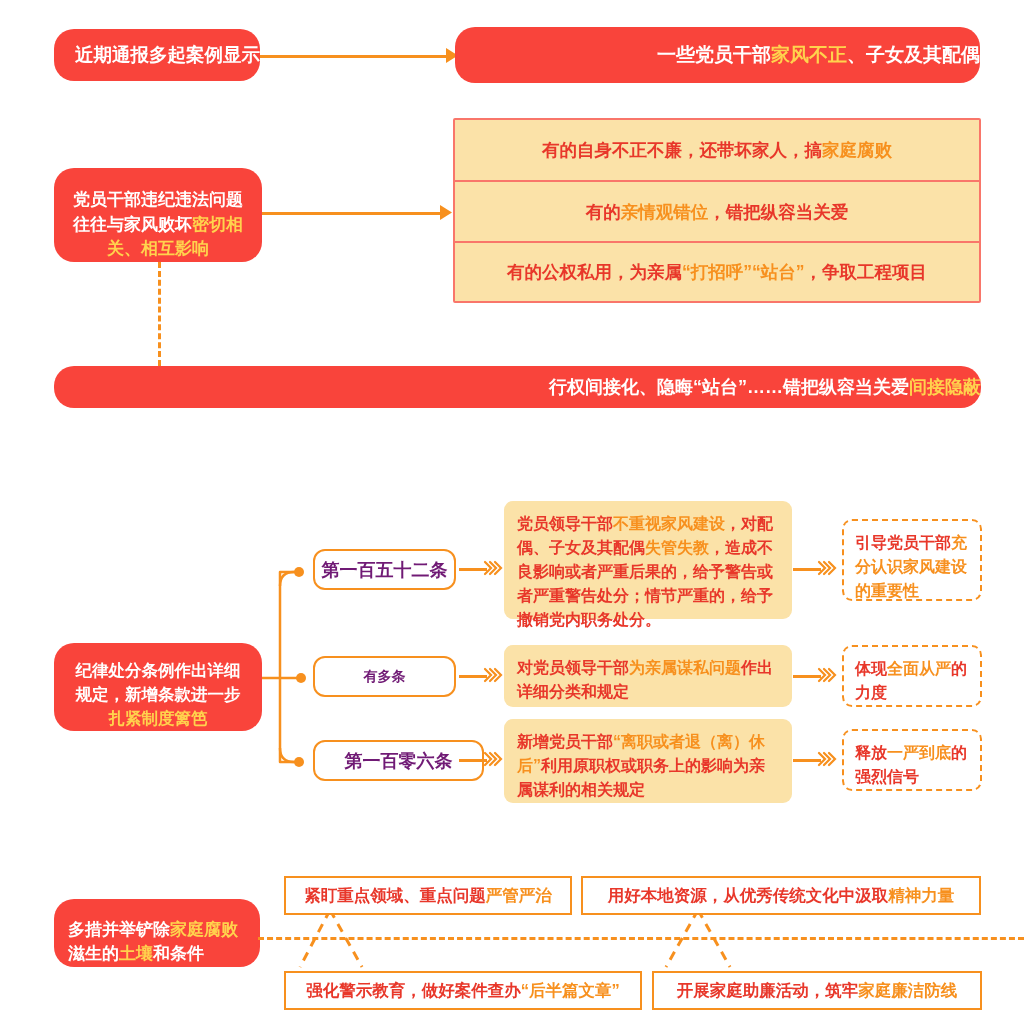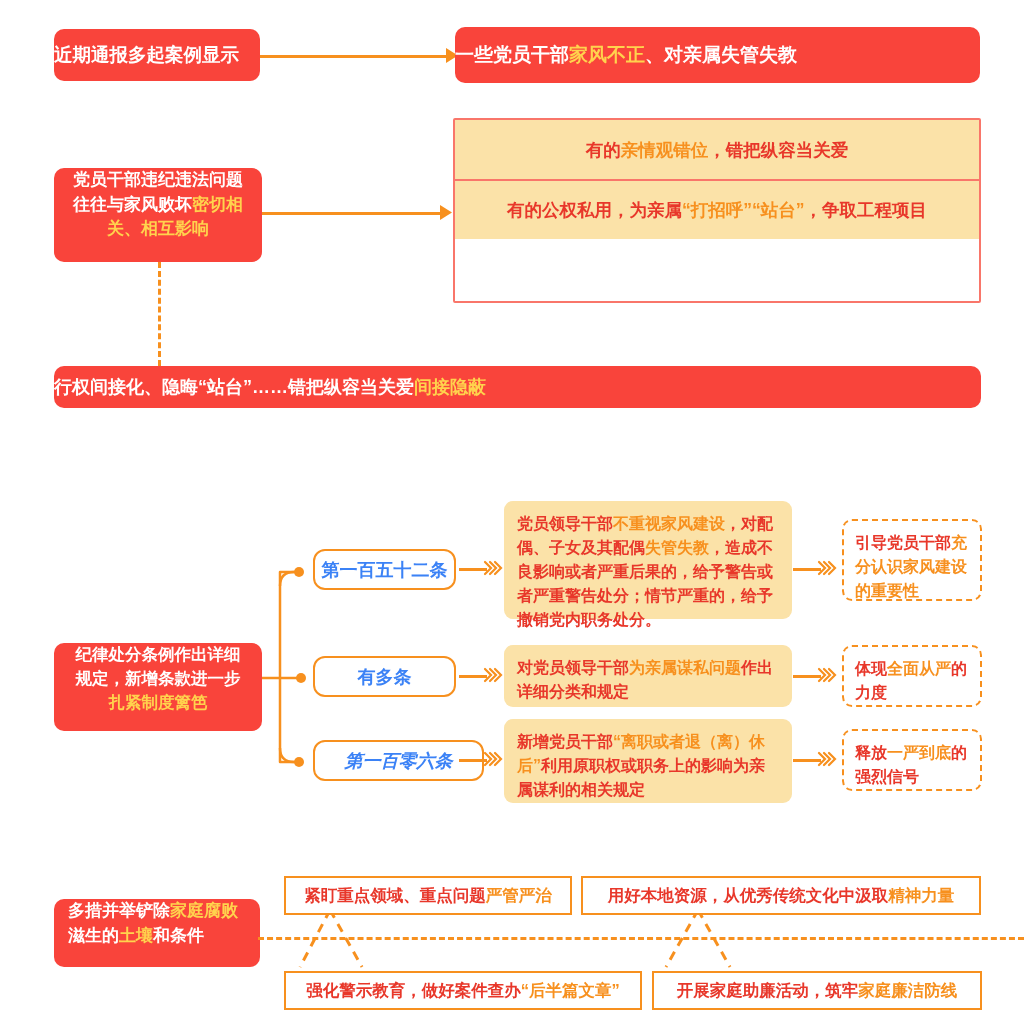--- a/index.html
+++ b/index.html
@@ -16,26 +16,26 @@
     width: 1029px;
     height: 1019px;
     background: #ffffff;
     overflow: hidden;
   }
   .abs { position: absolute; }
 
   
   .redbox {
     background: #F9443B;
-    border-radius: 10px;
+    border-radius: 20px;
     color: #ffffff;
     font-weight: bold;
     display: flex;
     align-items: center;
-    justify-content: flex-start;
+    justify-content: flex-end;
     text-align: center;
     box-sizing: border-box;
     line-height: 1.45;
   }
   .hl-y { color: #FFD34D; }
   .hl-o { color: #F7901E; }
 
   .creambox {
     background: #FBE2A8;
     box-sizing: border-box;
@@ -66,21 +66,21 @@
     font-weight: bold;
     padding: 11px 13px;
     line-height: 1.5;
     text-align: left;
   }
   .pill {
     border: 2.5px solid #F7901E;
     border-radius: 12px;
     background: #ffffff;
     box-sizing: border-box;
-    color: #3b82f6;
+    color: #701a75;
     font-weight: bold;
     display: flex;
     align-items: center;
     justify-content: center;
     text-align: center;
   }
   .dashbox {
     border: 2.5px dashed #F7901E;
     border-radius: 10px;
     background: #ffffff;
@@ -127,37 +127,40 @@
   <div class="abs hline" style="left:258px; top:55px; width:196px;"></div>
   <svg class="conn" style="left:446px; top:48px; width:14px; height:16px;">
     <polygon points="0,0 12,7.5 0,15" fill="#F7901E"></polygon>
   </svg>
 
   <div class="abs redbox" style="left:54px; top:29px; width:206px; height:52px; font-size:18.5px;">
     <span>近期通报多起案例显示</span>
   </div>
 
   <div class="abs redbox" style="left:455px; top:27px; width:525px; height:56px; font-size:19px;">
-    <span><span>一些党员干部</span><span class="hl-y">家风不正</span><span>、对亲属失管失教</span></span>
+    <span><span>一些党员干部</span><span class="hl-y">家风不正</span><span>、子女及其配偶</span></span>
   </div>
 
   <div class="abs hline" style="left:260px; top:212px; width:186px;"></div>
   <svg class="conn" style="left:440px; top:205px; width:14px; height:16px;">
     <polygon points="0,0 12,7.5 0,15" fill="#F7901E"></polygon>
   </svg>
 
   <div class="abs vdash" style="left:158px; top:262px; height:104px;"></div>
 
   <div class="abs redbox" style="left:54px; top:168px; width:208px; height:94px; font-size:17px; flex-direction:column;">
     <span>党员干部违纪违法问题</span>
     <span><span>往往与家风败坏</span><span class="hl-y">密切相</span></span>
     <span class="hl-y">关、相互影响</span>
   </div>
 
   <div class="abs tablewrap" style="left:453px; top:118px; width:528px; height:185px;">
+    <div class="creambox tablerow" style="height:62px; font-size:17.5px;">
+      <span><span>有的自身不正不廉，还带坏家人，搞</span><span class="hl-o">家庭腐败</span><span></span></span>
+    </div>
     <div class="creambox tablerow" style="height:61px; font-size:17.5px;">
       <span><span>有的</span><span class="hl-o">亲情观错位</span><span>，错把纵容当关爱</span></span>
     </div>
     <div class="creambox tablerow" style="height:58px; font-size:17.5px;">
       <span><span>有的公权私用，为亲属</span><span class="hl-o">“打招呼”“站台”</span><span>，争取工程项目</span></span>
     </div>
   </div>
 
   <div class="abs redbox" style="left:54px; top:366px; width:927px; height:42px; font-size:18px;">
     <span><span>行权间接化、隐晦“站台”……错把纵容当关爱</span><span class="hl-y">间接隐蔽</span></span>
@@ -191,39 +194,39 @@
     <span><span>党员领导干部</span><span class="hl-o">不重视家风建设</span><span>，对配偶、子女及其配偶</span><span class="hl-o">失管失教</span><span>，造成不良影响或者严重后果的，给予警告或者严重警告处分；情节严重的，给予撤销党内职务处分。</span></span>
   </div>
   <div class="abs hline" style="left:793px; top:568px; width:28px;"></div>
   <svg class="conn" style="left:818px; top:561px; width:18px; height:15px;">
     <path d="M1,1 L7,7 L1,13 M6,1 L12,7 L6,13 M11,1 L17,7 L11,13" stroke="#F7901E" stroke-width="2.2" fill="none" stroke-linecap="round"></path>
   </svg>
   <div class="abs dashbox" style="left:842px; top:519px; width:140px; height:82px; font-size:16px;">
     <span><span>引导党员干部</span><span class="hl-o">充分认识家风建设的重要性</span><span></span></span>
   </div>
 
-  <div class="abs pill" style="left:313px; top:656px; width:143px; height:41px; font-size:18px;">
+  <div class="abs pill" style="left:313px; top:656px; width:143px; height:41px; font-size:14px;">
     <span>有多条</span>
   </div>
   <div class="abs hline" style="left:459px; top:675px; width:28px;"></div>
   <svg class="conn" style="left:484px; top:668px; width:18px; height:15px;">
     <path d="M1,1 L7,7 L1,13 M6,1 L12,7 L6,13 M11,1 L17,7 L11,13" stroke="#F7901E" stroke-width="2.2" fill="none" stroke-linecap="round"></path>
   </svg>
   <div class="abs softbox" style="left:504px; top:645px; width:288px; height:62px; font-size:16px;">
     <span><span>对党员领导干部</span><span class="hl-o">为亲属谋私问题</span><span>作出详细分类和规定</span></span>
   </div>
   <div class="abs hline" style="left:793px; top:675px; width:28px;"></div>
   <svg class="conn" style="left:818px; top:668px; width:18px; height:15px;">
     <path d="M1,1 L7,7 L1,13 M6,1 L12,7 L6,13 M11,1 L17,7 L11,13" stroke="#F7901E" stroke-width="2.2" fill="none" stroke-linecap="round"></path>
   </svg>
   <div class="abs dashbox" style="left:842px; top:645px; width:140px; height:62px; font-size:16px;">
     <span><span>体现</span><span class="hl-o">全面从严</span><span>的力度</span></span>
   </div>
 
-  <div class="abs pill" style="left:313px; top:740px; width:171px; height:41px; font-size:18px;font-style:italic;">
+  <div class="abs pill" style="left:313px; top:740px; width:171px; height:41px; font-size:18px;">
     <span>第一百零六条</span>
   </div>
   <div class="abs hline" style="left:459px; top:759px; width:28px;"></div>
   <svg class="conn" style="left:484px; top:752px; width:18px; height:15px;">
     <path d="M1,1 L7,7 L1,13 M6,1 L12,7 L6,13 M11,1 L17,7 L11,13" stroke="#F7901E" stroke-width="2.2" fill="none" stroke-linecap="round"></path>
   </svg>
   <div class="abs softbox" style="left:504px; top:719px; width:288px; height:84px; font-size:16px;">
     <span><span>新增党员干部</span><span class="hl-o">“离职或者退（离）休后”</span><span>利用原职权或职务上的影响为亲属谋利的相关规定</span></span>
   </div>
   <div class="abs hline" style="left:793px; top:759px; width:28px;"></div>

